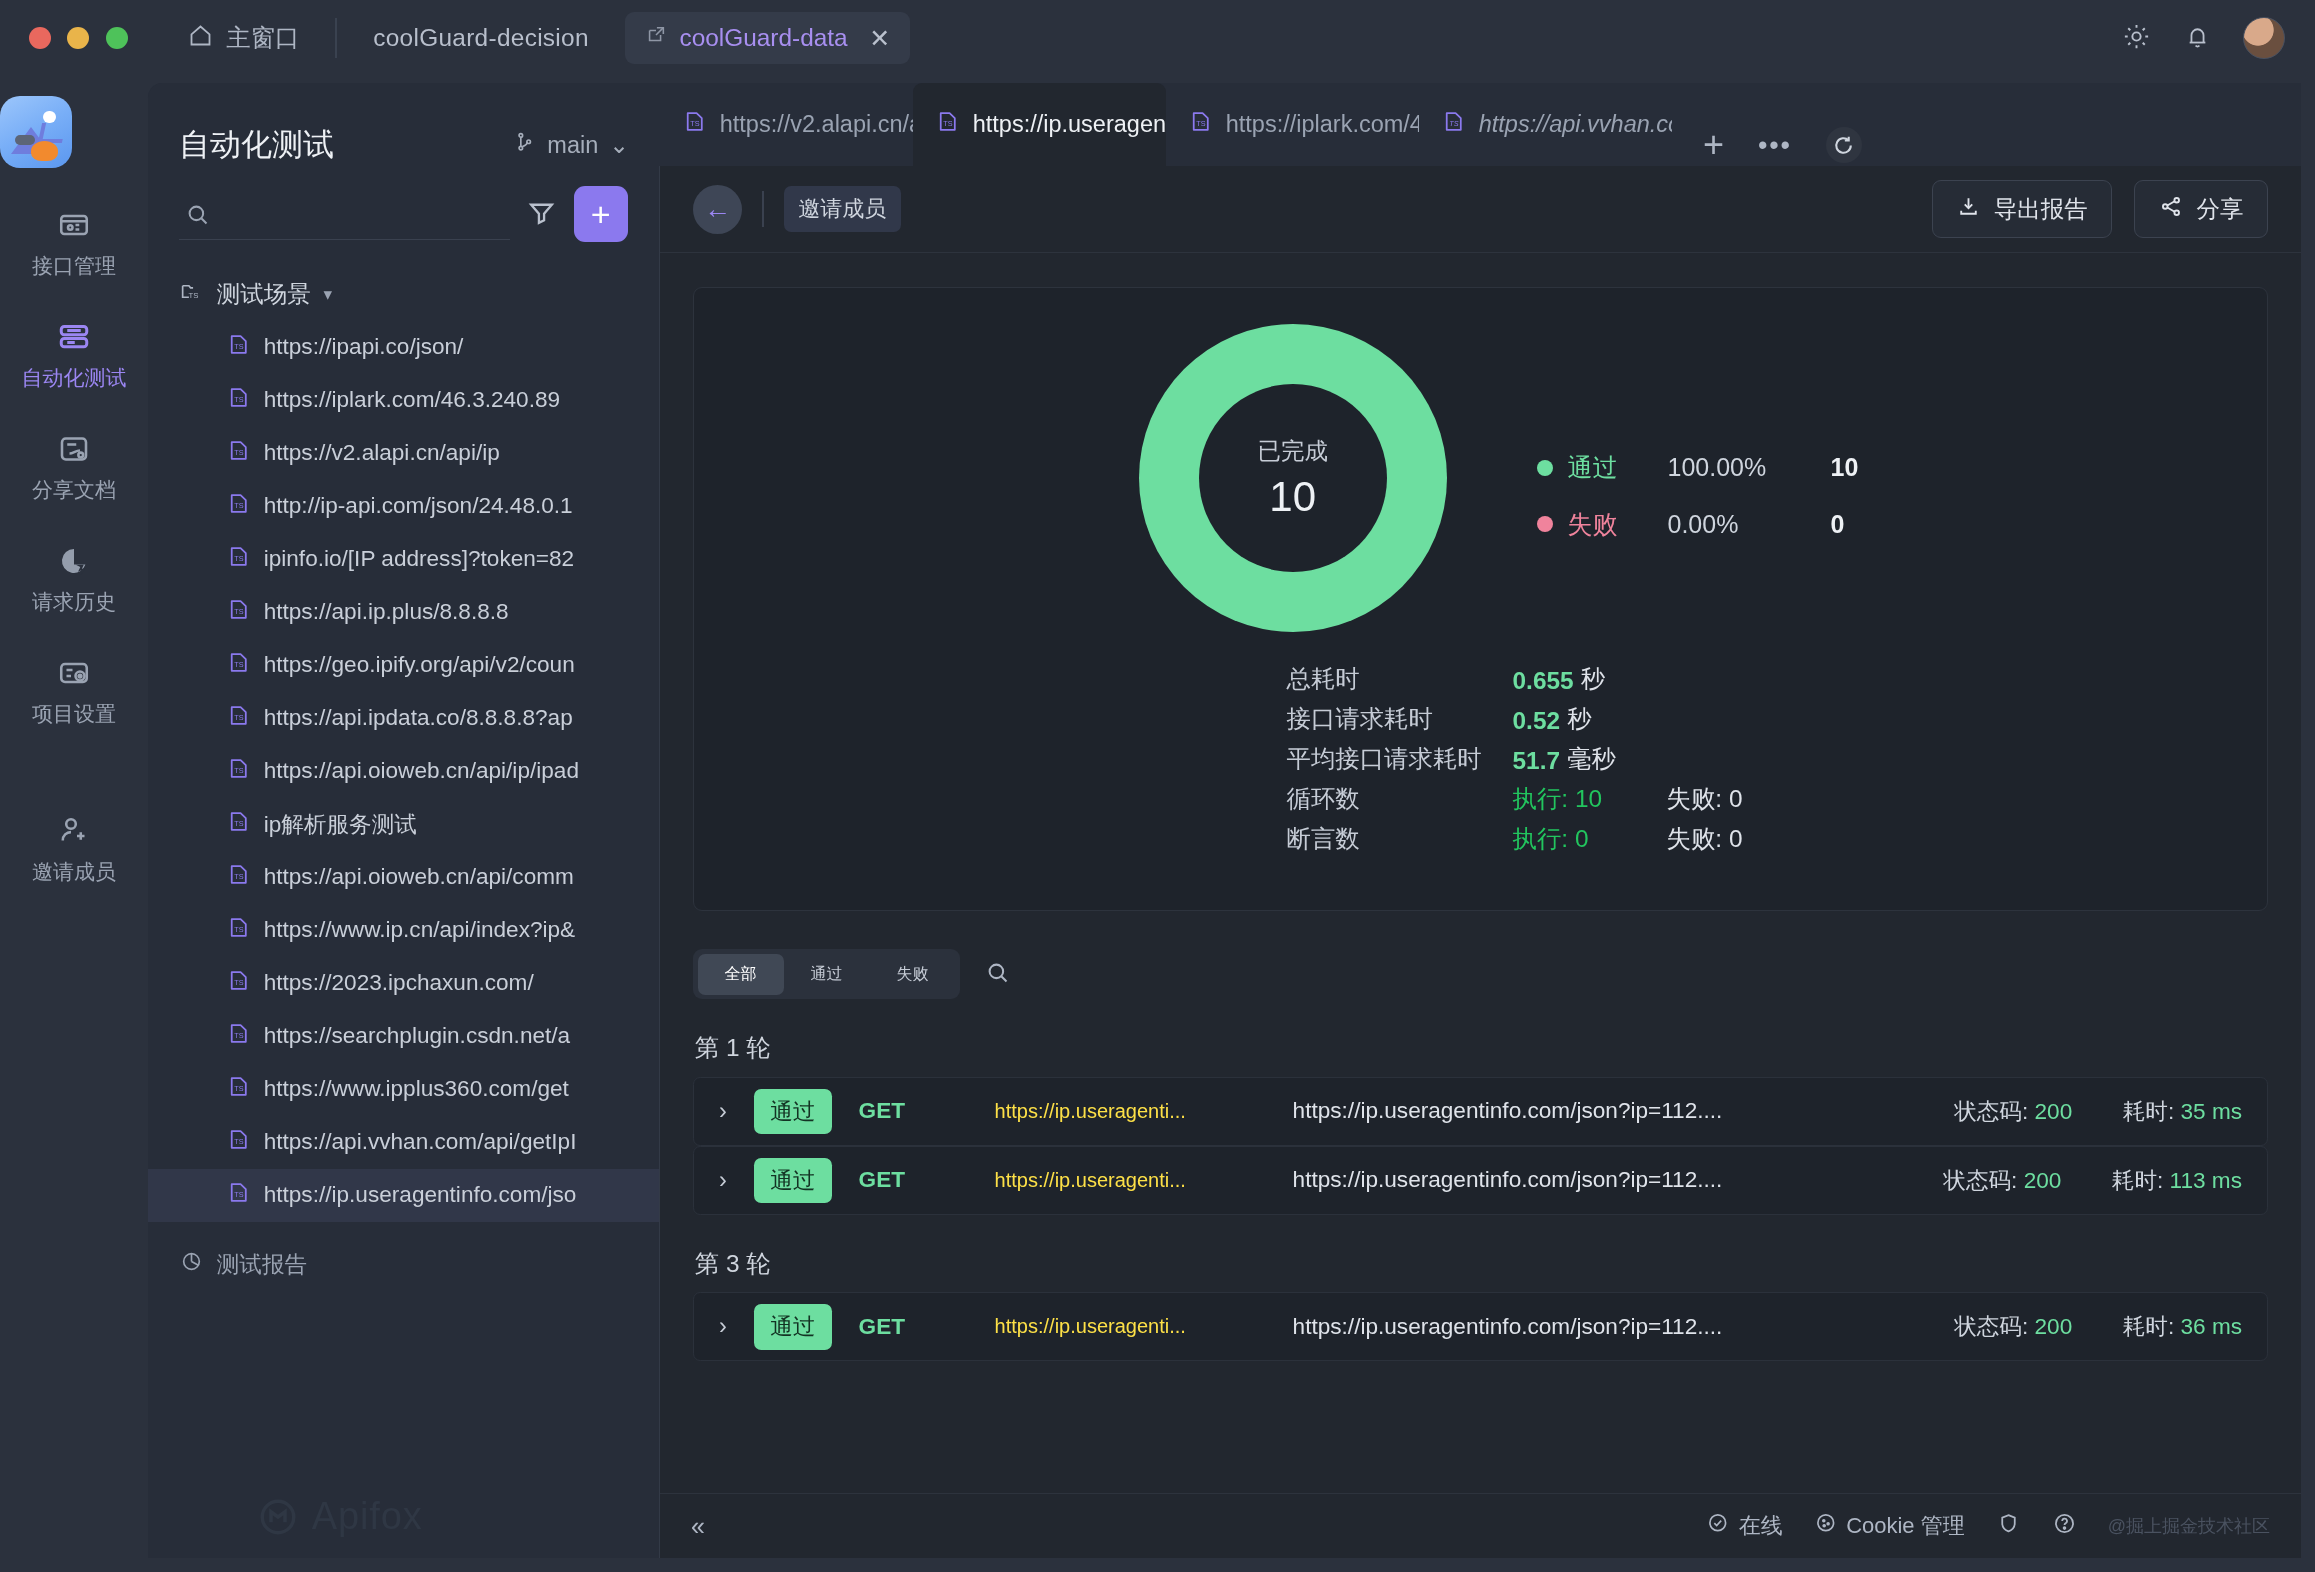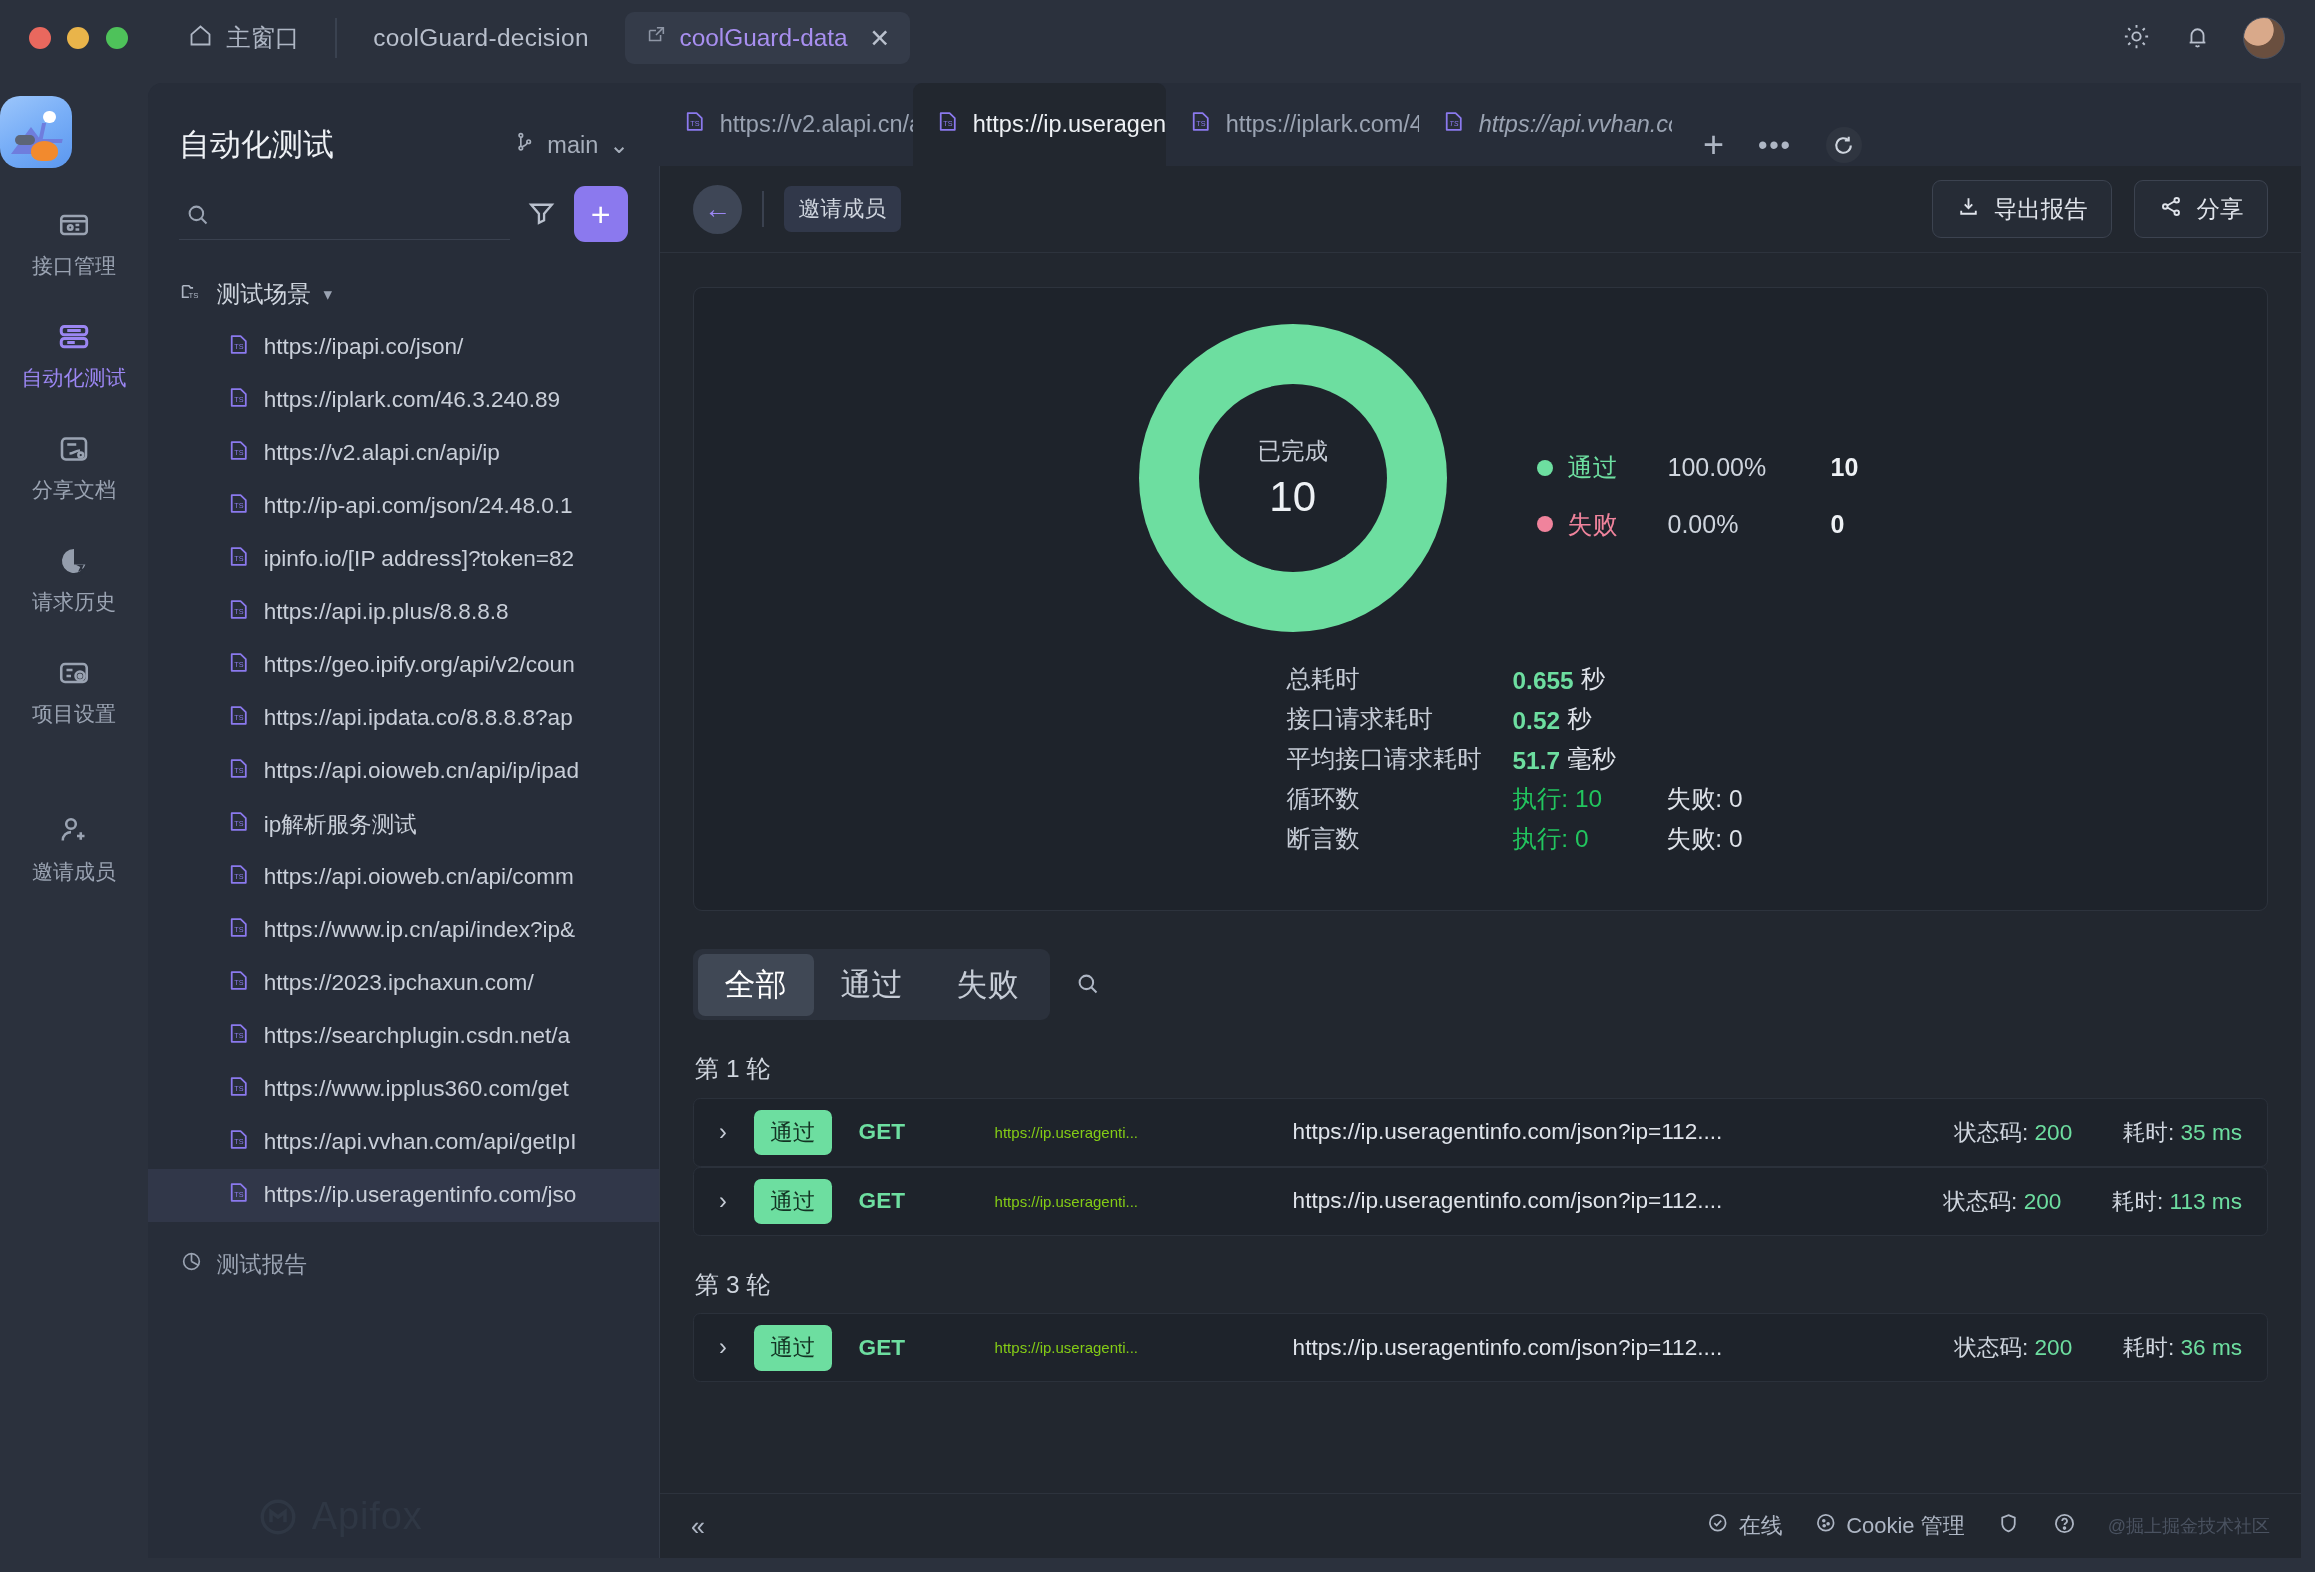--- a/index.html
+++ b/index.html
@@ -182,34 +182,34 @@
   .st-row{display:flex;font-size:24.4px;align-items:flex-end;margin-left:32px;}
   .st-lbl{width:226px;color:#c6ccd6;}
   .st-val{color:#6ddea0;font-weight:bold;}
   .st-unit{color:#dfe3ea;font-weight:normal;margin-left:7.2px;}
   .st-c1{width:154px;color:#22c55e;}
   .st-c2{color:#dfe3ea;}
 
   
   #filter-row{display:flex;align-items:center;gap:23.5px;margin-top:38px;}
   #seg{display:flex;background:#2b313c;border-radius:9px;padding:4.5px;}
-  .seg-item{padding:10px 27px;border-radius:7.2px;color:#c6ccd6;font-size:31px;cursor:pointer;}
+  .seg-item{padding:10px 27px;border-radius:7.2px;color:#c6ccd6;font-size:16px;cursor:pointer;}
   .seg-item.on{background:#404855;color:#fff;}
   .mag2{color:#aeb6c4;cursor:pointer;}
 
   
   .round-title{color:#cfd5de;font-size:24.4px;margin:33px 0 12.7px 1.8px;}
   .round-row{
     background:#1e232b;border:0.9px solid #2b313b;border-radius:7.2px;
     height:69px;display:flex;align-items:center;padding:0 25px;gap:27px;
   }
   .chev{color:#c6ccd6;font-size:23.5px;cursor:pointer;}
   .badge-pass{background:#6ddea0;color:#133323;border-radius:7.2px;padding:7.2px 16.3px;font-size:22.6px;}
   .method{color:#6ddea0;font-weight:bold;font-size:22.6px;width:109px;}
-  .r-name{color:#84cc16;font-size:15px;width:271px;overflow:hidden;white-space:nowrap;}
+  .r-name{color:#fde047;font-size:20px;width:271px;overflow:hidden;white-space:nowrap;}
   .r-url{color:#dfe3ea;font-size:22.6px;flex:1;overflow:hidden;white-space:nowrap;}
   .r-code{color:#cfd5de;font-size:22.6px;}
   .r-code b{color:#6ddea0;font-weight:normal;}
   .r-time{color:#cfd5de;font-size:22.6px;margin-left:23.5px;}
   .r-time b{color:#6ddea0;font-weight:normal;}
 
   
   #statusbar{
     height:65px;background:#22272f;border-top:0.9px solid #2d333d;
     display:flex;align-items:center;padding:0 31px;

